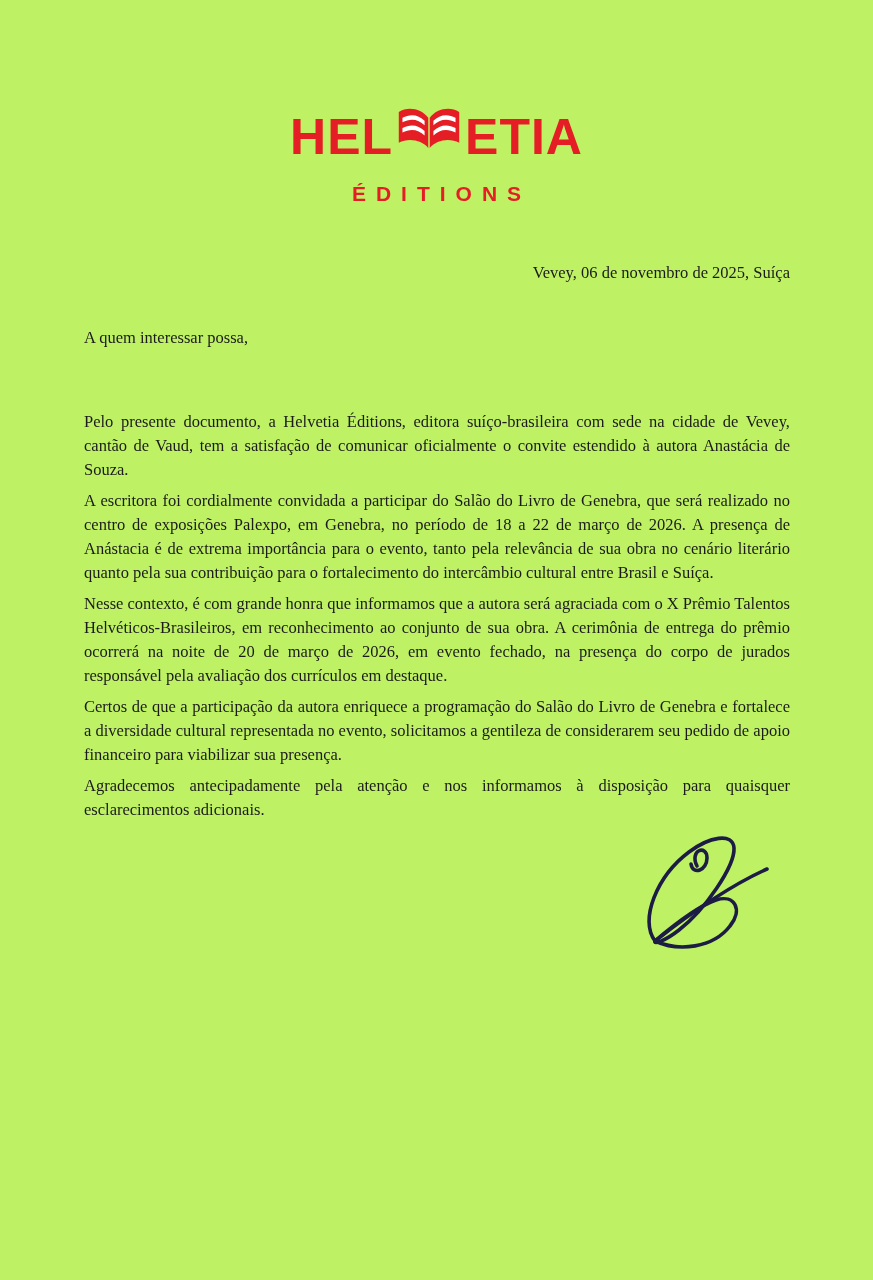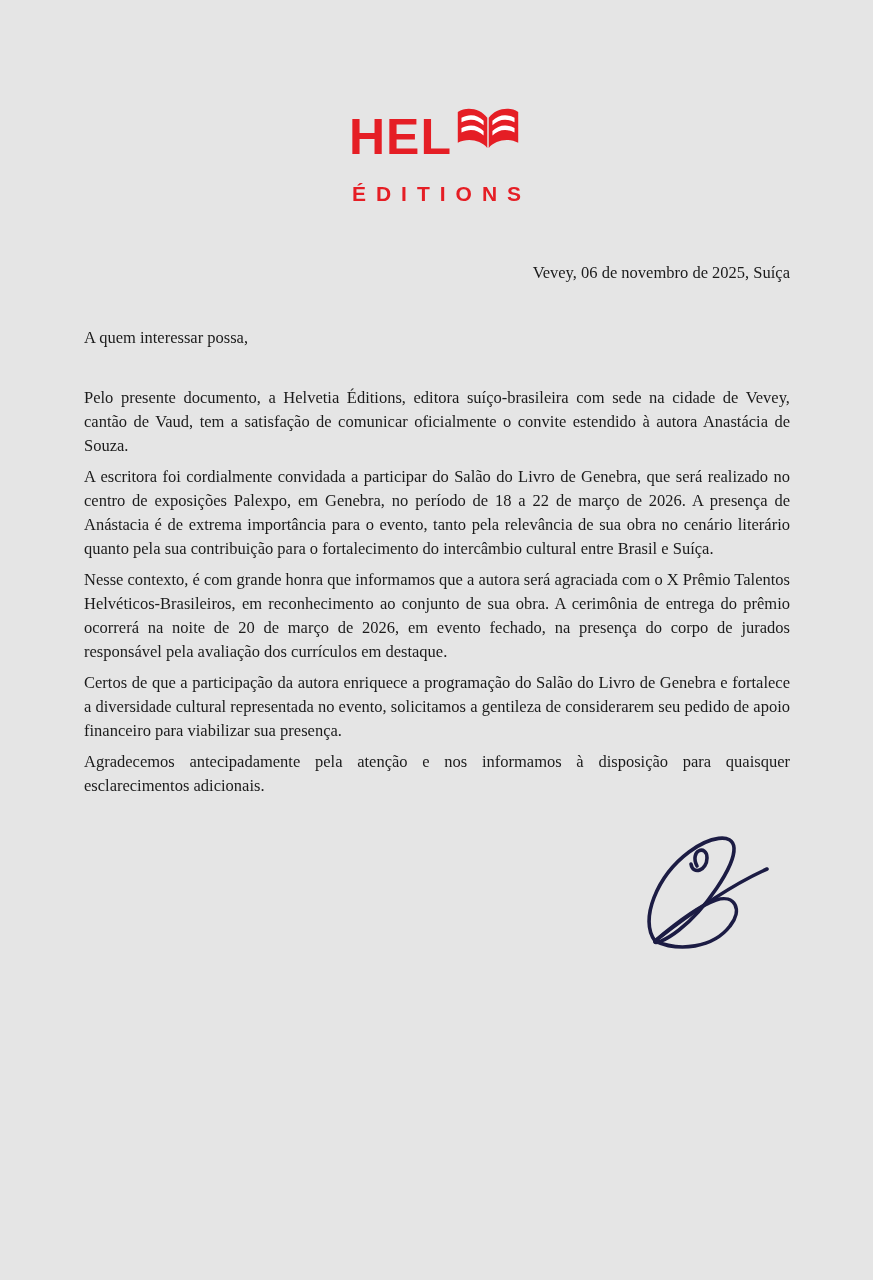--- a/index.html
+++ b/index.html
@@ -1,21 +1,21 @@
 <!DOCTYPE html>
 <html><head>
 <meta charset="utf-8">
 <style>
   html, body { margin: 0; padding: 0; background: #ffffff; }
   .page {
     position: relative;
     width: 873px;
     height: 1280px;
     margin: 0 auto;
-    background: #e5e5e5;
+    background: #bef264;
     overflow: hidden;
     font-family: "Liberation Serif", serif;
     color: #1b1b1b;
   }
 
   
   .logo-block {
     position: absolute;
     top: 106px;
     left: 0;
@@ -57,21 +57,21 @@
     white-space: nowrap;
   }
   .salutation {
     position: absolute;
     top: 328px;
     left: 84px;
     font-size: 16.5px;
   }
   .body-block {
     position: absolute;
-    top: 386px;
+    top: 410px;
     left: 84px;
     right: 83px;
   }
   .body-block p {
     margin: 0 0 7px 0;
     font-size: 16.5px;
     line-height: 24px;
     text-align: justify;
   }
 
@@ -111,20 +111,21 @@
         <path d="M49 16 C40 4, 22 0, 9 8 L9 50 C22 43, 40 46, 49 57 Z" fill="#e51e25"></path>
 
         <path d="M51 16 C60 4, 78 0, 91 8 L91 50 C78 43, 60 46, 51 57 Z" fill="#e51e25"></path>
 
         <path d="M14 16 C25 10, 36 12, 44 20 L44 26 C36 18, 25 16, 14 22 Z" fill="#ffffff"></path>
         <path d="M14 30 C25 24, 36 26, 44 34 L44 40 C36 32, 25 30, 14 36 Z" fill="#ffffff"></path>
 
         <path d="M86 16 C75 10, 64 12, 56 20 L56 26 C64 18, 75 16, 86 22 Z" fill="#ffffff"></path>
         <path d="M86 30 C75 24, 64 26, 56 34 L56 40 C64 32, 75 30, 86 36 Z" fill="#ffffff"></path>
       </svg>
+      <span>ETIA</span>
     </div>
     <div class="logo-subtitle">ÉDITIONS</div>
   </div>
 
   <div class="dateline">Vevey, 06 de novembro de 2025, Suíça</div>
 
   <div class="salutation">A quem interessar possa,</div>
 
   <div class="body-block">
     <p>Pelo presente documento, a Helvetia Éditions, editora suíço-brasileira com sede na cidade de Vevey, cantão de Vaud, tem a satisfação de comunicar oficialmente o convite estendido à autora Anastácia de Souza.</p>

